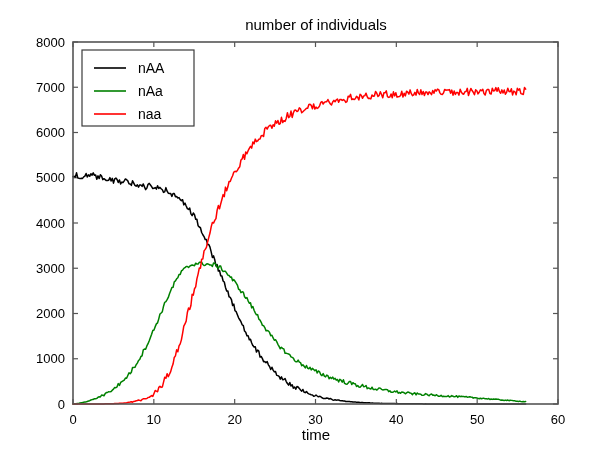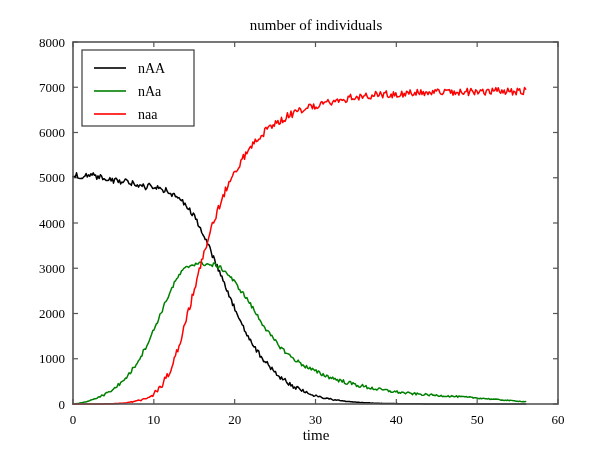--- a/index.html
+++ b/index.html
@@ -5,21 +5,21 @@
   html, body {
     margin: 0;
     padding: 0;
     background: #ffffff;
   }
   #figure {
     position: relative;
     width: 600px;
     height: 450px;
     background: #c2410c;
-    font-family: Liberation Serif, serif;
+    font-family: Liberation Sans, sans-serif;
     overflow: hidden;
   }
   #plot-svg {
     position: absolute;
     left: 0;
     top: 0;
     width: 600px;
     height: 450px;
   }
   .title-text {

